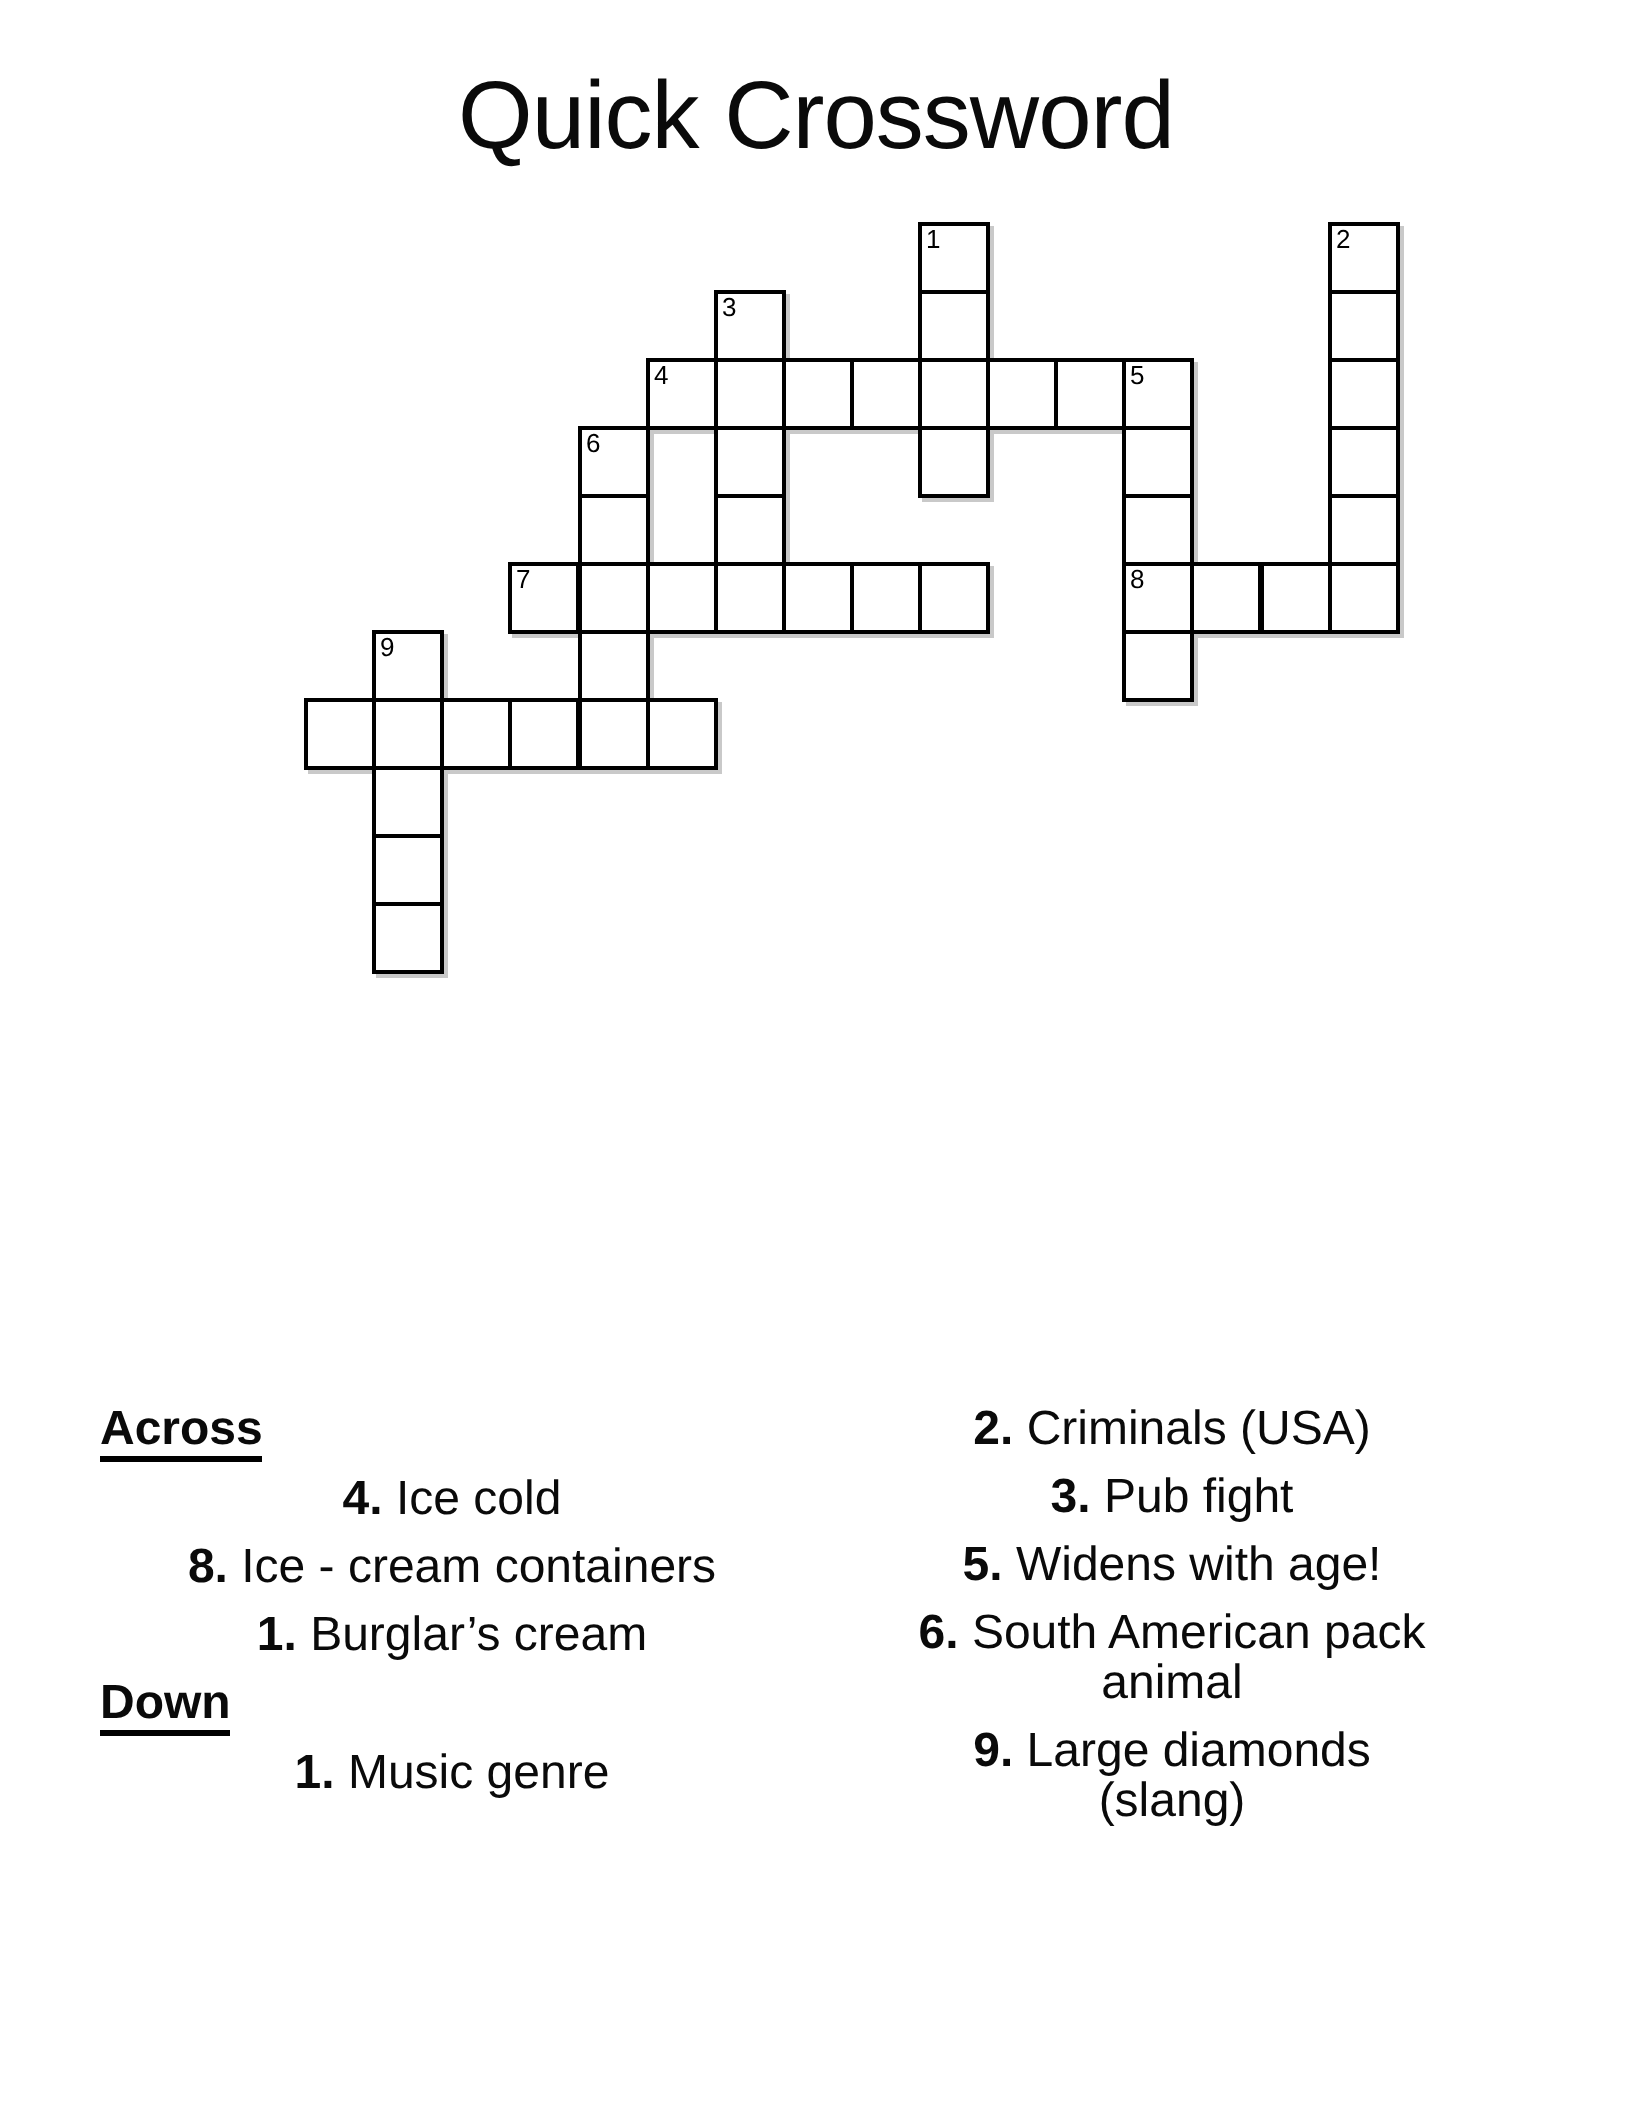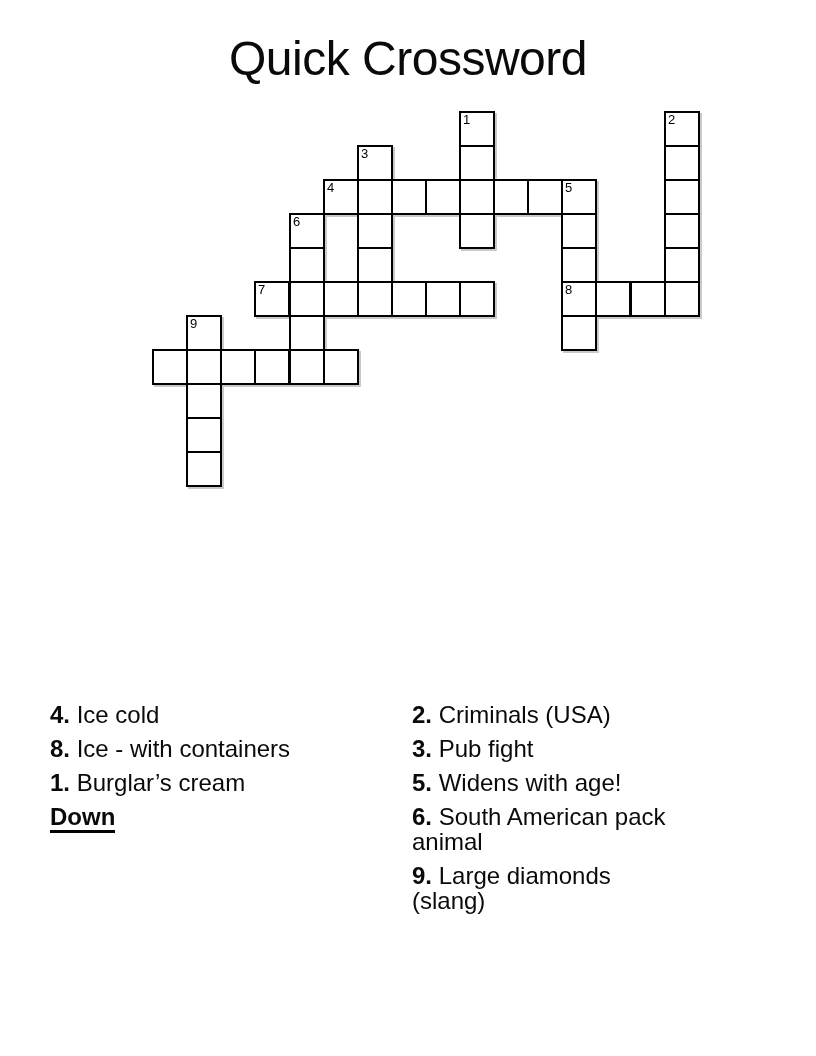--- a/index.html
+++ b/index.html
@@ -55,21 +55,21 @@
   }
   .clues-left  { left: 50px;  top: 702px; width: 352px; }
   .clues-right { left: 412px; top: 702px; width: 348px; }
   .heading { margin: 0 0 6px 0; }
   .hd {
     font-weight: bold;
     display: inline-block;
     border-bottom: 3px solid #000;
     padding-bottom: 1px;
   }
-  .clue { margin: 0 0 9px 0; }
+  .clue { margin: 0 0 9px 0; text-align: center; }
   .cnum { font-weight: bold; }
   .ctext { white-space: pre-line; }
 </style>
 </head>
 <body>
 
 <div class="page">
 
   <h1 class="title">Quick Crossword</h1>
 
@@ -137,28 +137,34 @@
       <div class="cell" style="left: 102px; top: 238px;"></div>
       <div class="cell" style="left: 136px; top: 238px;"></div>
       <div class="cell" style="left: 171px; top: 238px;"></div>
       <div class="cell" style="left: 205px; top: 238px;"></div>
       <div class="cell" style="left: 68px; top: 272px;"></div>
       <div class="cell" style="left: 68px; top: 306px;"></div>
       <div class="cell" style="left: 68px; top: 340px;"></div>
     </div>
 
   <div class="clues clues-left">
+    <div class="heading">
+      <span class="hd">Across</span>
+    </div>
     <div id="across-list">
         <div class="clue"><span class="cnum">4.</span> <span class="ctext">Ice cold</span></div>
-        <div class="clue"><span class="cnum">8.</span> <span class="ctext">Ice - with containers</span></div>
+        <div class="clue"><span class="cnum">8.</span> <span class="ctext">Ice - cream containers</span></div>
         <div class="clue"><span class="cnum">1.</span> <span class="ctext">Burglar’s cream</span></div>
       </div>
     <div class="heading">
       <span class="hd">Down</span>
     </div>
+    <div id="down-list-left">
+        <div class="clue"><span class="cnum">1.</span> <span class="ctext">Music genre</span></div>
+      </div>
   </div>
 
   <div class="clues clues-right">
     <div id="down-list-right">
         <div class="clue"><span class="cnum">2.</span> <span class="ctext">Criminals (USA)</span></div>
         <div class="clue"><span class="cnum">3.</span> <span class="ctext">Pub fight</span></div>
         <div class="clue"><span class="cnum">5.</span> <span class="ctext">Widens with age!</span></div>
         <div class="clue"><span class="cnum">6.</span> <span class="ctext">South American pack
 animal</span></div>
         <div class="clue"><span class="cnum">9.</span> <span class="ctext">Large diamonds

